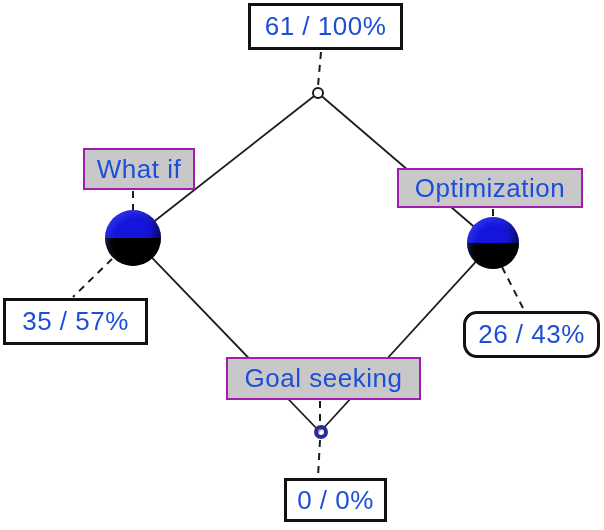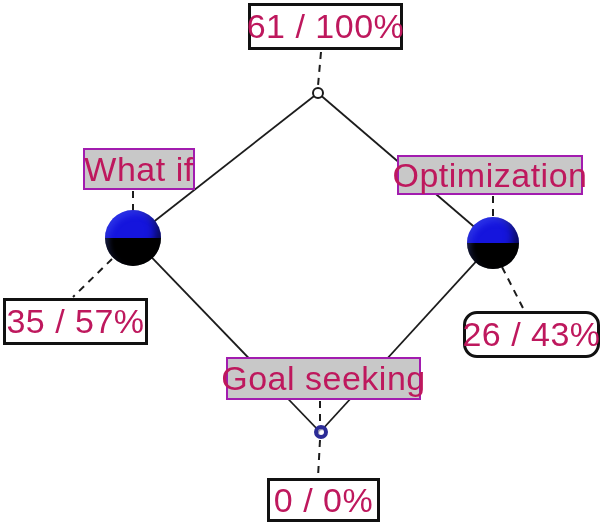--- a/index.html
+++ b/index.html
@@ -28,22 +28,22 @@
   .edge.dashed {
     stroke-width: 2;
     stroke-dasharray: 7 6;
   }
   .box {
     position: absolute;
     box-sizing: border-box;
     display: flex;
     align-items: center;
     justify-content: center;
-    font-size: 34px;
-    color: #be185d;
+    font-size: 26px;
+    color: #1d4ed8;
     letter-spacing: 0.5px;
     white-space: nowrap;
     z-index: 2;
   }
   .count-box {
     background: #ffffff;
     border: 3px solid #111111;
   }
   .name-box {
     background: var(--label-bg, #c8c8c8);
@@ -75,25 +75,25 @@
     left: 314px; top: 425px;
     width: 14px; height: 14px;
     border: 4px solid var(--bottom-ring, #2b2b96);
     box-shadow: inset 1px 1px 1px rgba(0,0,60,0.5);
   }
   #ball-left  { left: 105px; top: 210px; width: 56px; height: 56px; }
   #ball-right { left: 467px; top: 217px; width: 52px; height: 52px; }
 
   #count-top    { left: 248px; top: 3px;   width: 155px; height: 47px; }
   #label-whatif { left: 83px;  top: 148px; width: 112px; height: 42px; }
-  #label-optim  { left: 397px; top: 155px; width: 186px; height: 40px; }
+  #label-optim  { left: 397px; top: 168px; width: 186px; height: 40px; }
   #label-goal   { left: 226px; top: 357px; width: 195px; height: 43px; }
   #count-left   { left: 3px;   top: 298px; width: 145px; height: 47px; }
   #count-right  { left: 463px; top: 311px; width: 137px; height: 47px; border-radius: 14px; }
-  #count-bottom { left: 267px; top: 478px; width: 113px; height: 44px; }
+  #count-bottom { left: 284px; top: 478px; width: 103px; height: 44px; }
 </style>
 </head>
 <body>
 
 <div id="canvas">
 
   <svg id="edges">
 
     <line class="edge" x1="318" y1="93" x2="133" y2="238"></line>
     <line class="edge" x1="318" y1="93" x2="493" y2="243"></line>

